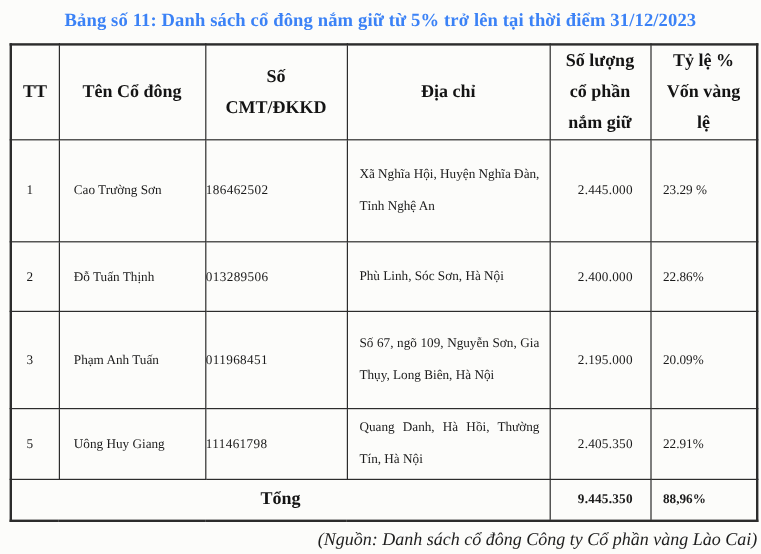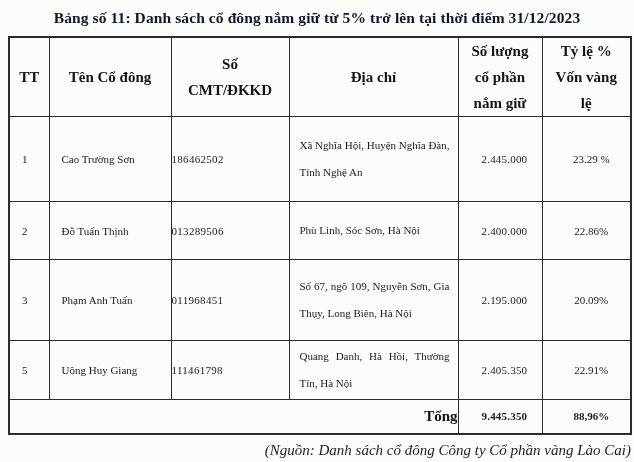--- a/index.html
+++ b/index.html
@@ -10,21 +10,21 @@
     color: #1b1b1b;
     overflow: hidden;
   }
   .page { width: 634px; height: 462px; position: relative; }
   .doc-title {
     margin-top: 9px;
     text-align: center;
     font-weight: bold;
     font-size: 15.5px;
     letter-spacing: 0.1px;
-    color: #0f172a;
+    color: #3b82f6;
   }
   table.shareholder-table {
     border-collapse: collapse;
     table-layout: fixed;
     width: 622px;
     margin: 9px 0 0 8px;
     border: 2px solid #2c2c2c;
   }
   col.c-tt { width: 40px; }
   col.c-name { width: 122px; }
@@ -49,23 +49,23 @@
   tr.row-1 { height: 85px; }
   tr.row-2 { height: 58px; }
   tr.row-3 { height: 81px; }
   tr.row-4 { height: 58px; }
   tr.total-row { height: 34px; }
   td.tt-cell { padding-left: 12px; }
   td.name-cell { padding: 2px 18px 2px 12px; line-height: 26px; margin-top: 17px; }
   td.id-cell { letter-spacing: 0.3px; }
   td.addr-cell { padding: 2px 8px 2px 10px; text-align: justify; line-height: 27px; }
   td.shares-cell { padding-left: 23px; letter-spacing: 0.2px; }
-  td.pct-cell { padding-left: 10px; text-align: center; }
+  td.pct-cell { padding-left: 10px; }
   td.total-label-cell {
-    text-align: right;
+    text-align: center;
     font-weight: bold;
     font-size: 15px;
     color: #141414;
   }
   tr.total-row td.shares-cell, tr.total-row td.pct-cell { font-weight: bold; }
   .source-note {
     margin-top: 7px;
     padding-right: 3px;
     text-align: right;
     font-style: italic;

